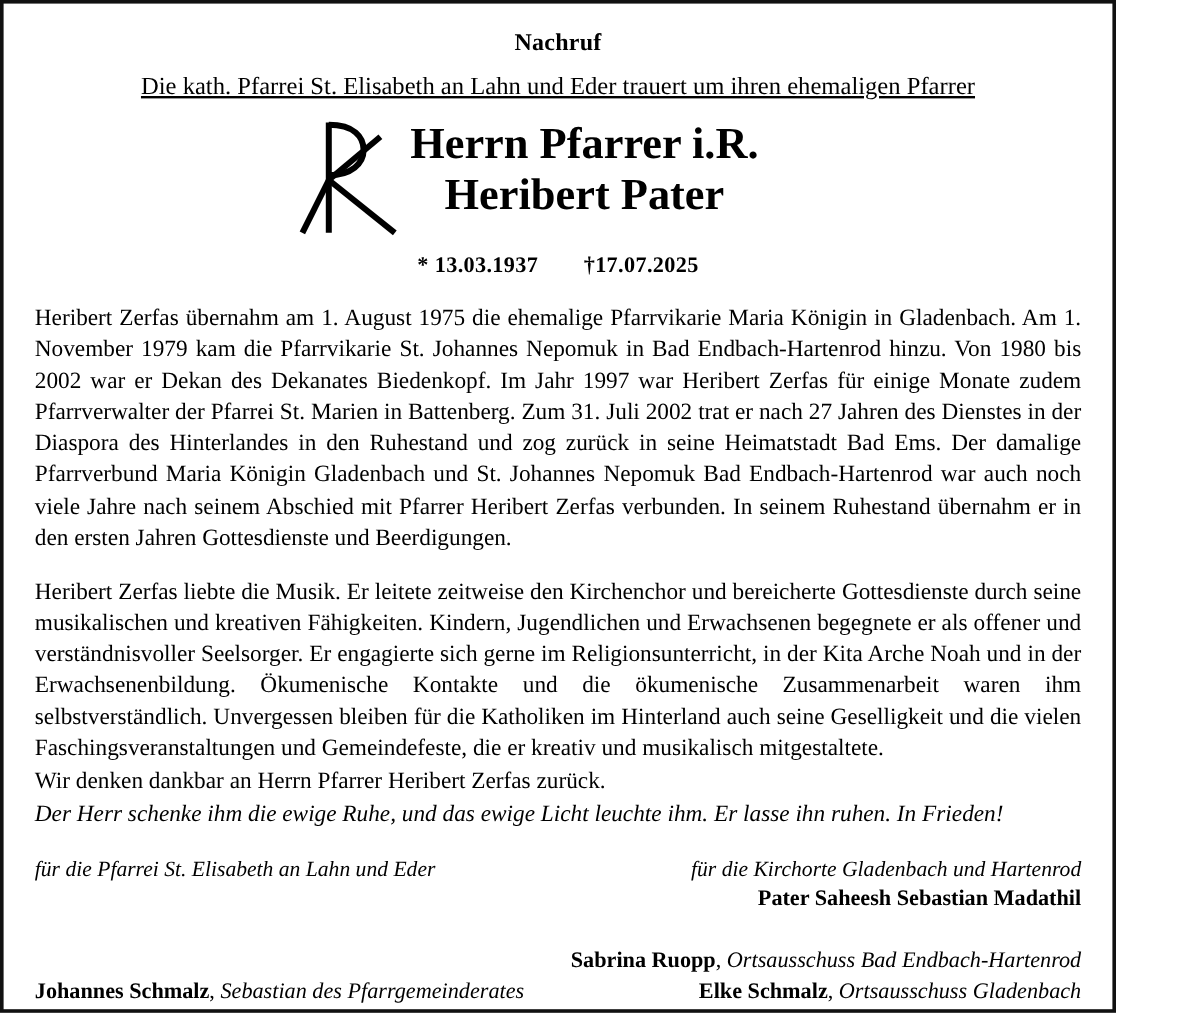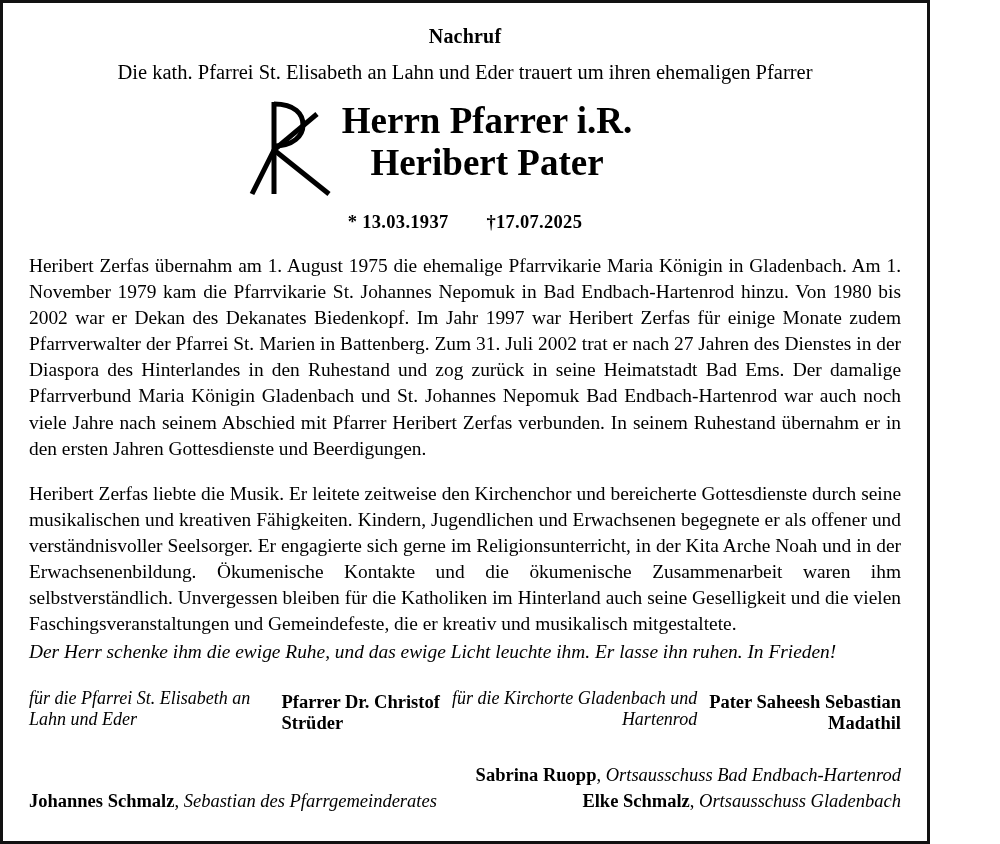--- a/index.html
+++ b/index.html
@@ -25,20 +25,21 @@
   .heading {
     text-align: center;
     font-weight: bold;
     font-size: 20px;
     letter-spacing: 0.2px;
   }
   .subheading {
     text-align: center;
     font-size: 20.5px;
     margin-top: 13px;
+    text-decoration: underline;
   }
   .name-block {
     position: relative;
     margin-top: 14px;
     min-height: 102px;
   }
   .chi-rho {
     position: absolute;
     left: 218px;
     top: 0px;
@@ -90,21 +91,21 @@
     margin-top: 22px;
     font-size: 18px;
   }
   .sig-row {
     display: flex;
     justify-content: space-between;
     align-items: flex-start;
   }
   .sig-col {
     display: flex;
-    flex-direction: row;
+    flex-direction: column;
   }
   .sig-col.right {
     text-align: right;
   }
   .sig-role {
     font-style: italic;
     font-size: 18px;
   }
   .sig-name {
     font-weight: bold;
@@ -167,28 +168,28 @@
     <span class="gap"></span>
     <span>†17.07.2025</span>
   </div>
 
   <div class="body-text">
     <p>Heribert Zerfas übernahm am 1. August 1975 die ehemalige Pfarrvikarie Maria Königin in Gladenbach. Am 1. November 1979 kam die Pfarrvikarie St. Johannes Nepomuk in Bad Endbach-Hartenrod hinzu. Von 1980 bis 2002 war er Dekan des Dekanates Biedenkopf. Im Jahr 1997 war Heribert Zerfas für einige Monate zudem Pfarrverwalter der Pfarrei St. Marien in Battenberg. Zum 31. Juli 2002 trat er nach 27 Jahren des Dienstes in der Diaspora des Hinterlandes in den Ruhestand und zog zurück in seine Heimatstadt Bad Ems. Der damalige Pfarrverbund Maria Königin Gladenbach und St. Johannes Nepomuk Bad Endbach-Hartenrod war auch noch viele Jahre nach seinem Abschied mit Pfarrer Heribert Zerfas verbunden. In seinem Ruhestand übernahm er in den ersten Jahren Gottesdienste und Beerdigungen.</p>
     <p>Heribert Zerfas liebte die Musik. Er leitete zeitweise den Kirchenchor und bereicherte Gottesdienste durch seine musikalischen und kreativen Fähigkeiten. Kindern, Jugendlichen und Erwachsenen begegnete er als offener und verständnisvoller Seelsorger. Er engagierte sich gerne im Religionsunterricht, in der Kita Arche Noah und in der Erwachsenenbildung. Ökumenische Kontakte und die ökumenische Zusammenarbeit waren ihm selbstverständlich. Unvergessen bleiben für die Katholiken im Hinterland auch seine Geselligkeit und die vielen Faschingsveranstaltungen und Gemeindefeste, die er kreativ und musikalisch mitgestaltete.</p>
   </div>
 
   <div class="closing">
+    <div>Wir denken dankbar an Herrn Pfarrer Heribert Zerfas zurück.</div>
     <div class="italic">Der Herr schenke ihm die ewige Ruhe, und das ewige Licht leuchte ihm. Er lasse ihn ruhen. In Frieden!</div>
   </div>
 
   <div class="signatures">
     <div class="sig-row">
       <div class="sig-col">
         <div class="sig-role">für die Pfarrei St. Elisabeth an Lahn und Eder</div>
-        <div class="sig-name">Pfarrer Dr. Christof Strüder</div>
       </div>
       <div class="sig-col right">
         <div class="sig-role">für die Kirchorte Gladenbach und Hartenrod</div>
         <div class="sig-name">Pater Saheesh Sebastian Madathil</div>
       </div>
     </div>
 
     <div class="sig-bottom">
       <div class="sig-line-left">
         <span class="bold">Johannes Schmalz</span><span>, </span><span class="ital">Sebastian des Pfarrgemeinderates</span>

